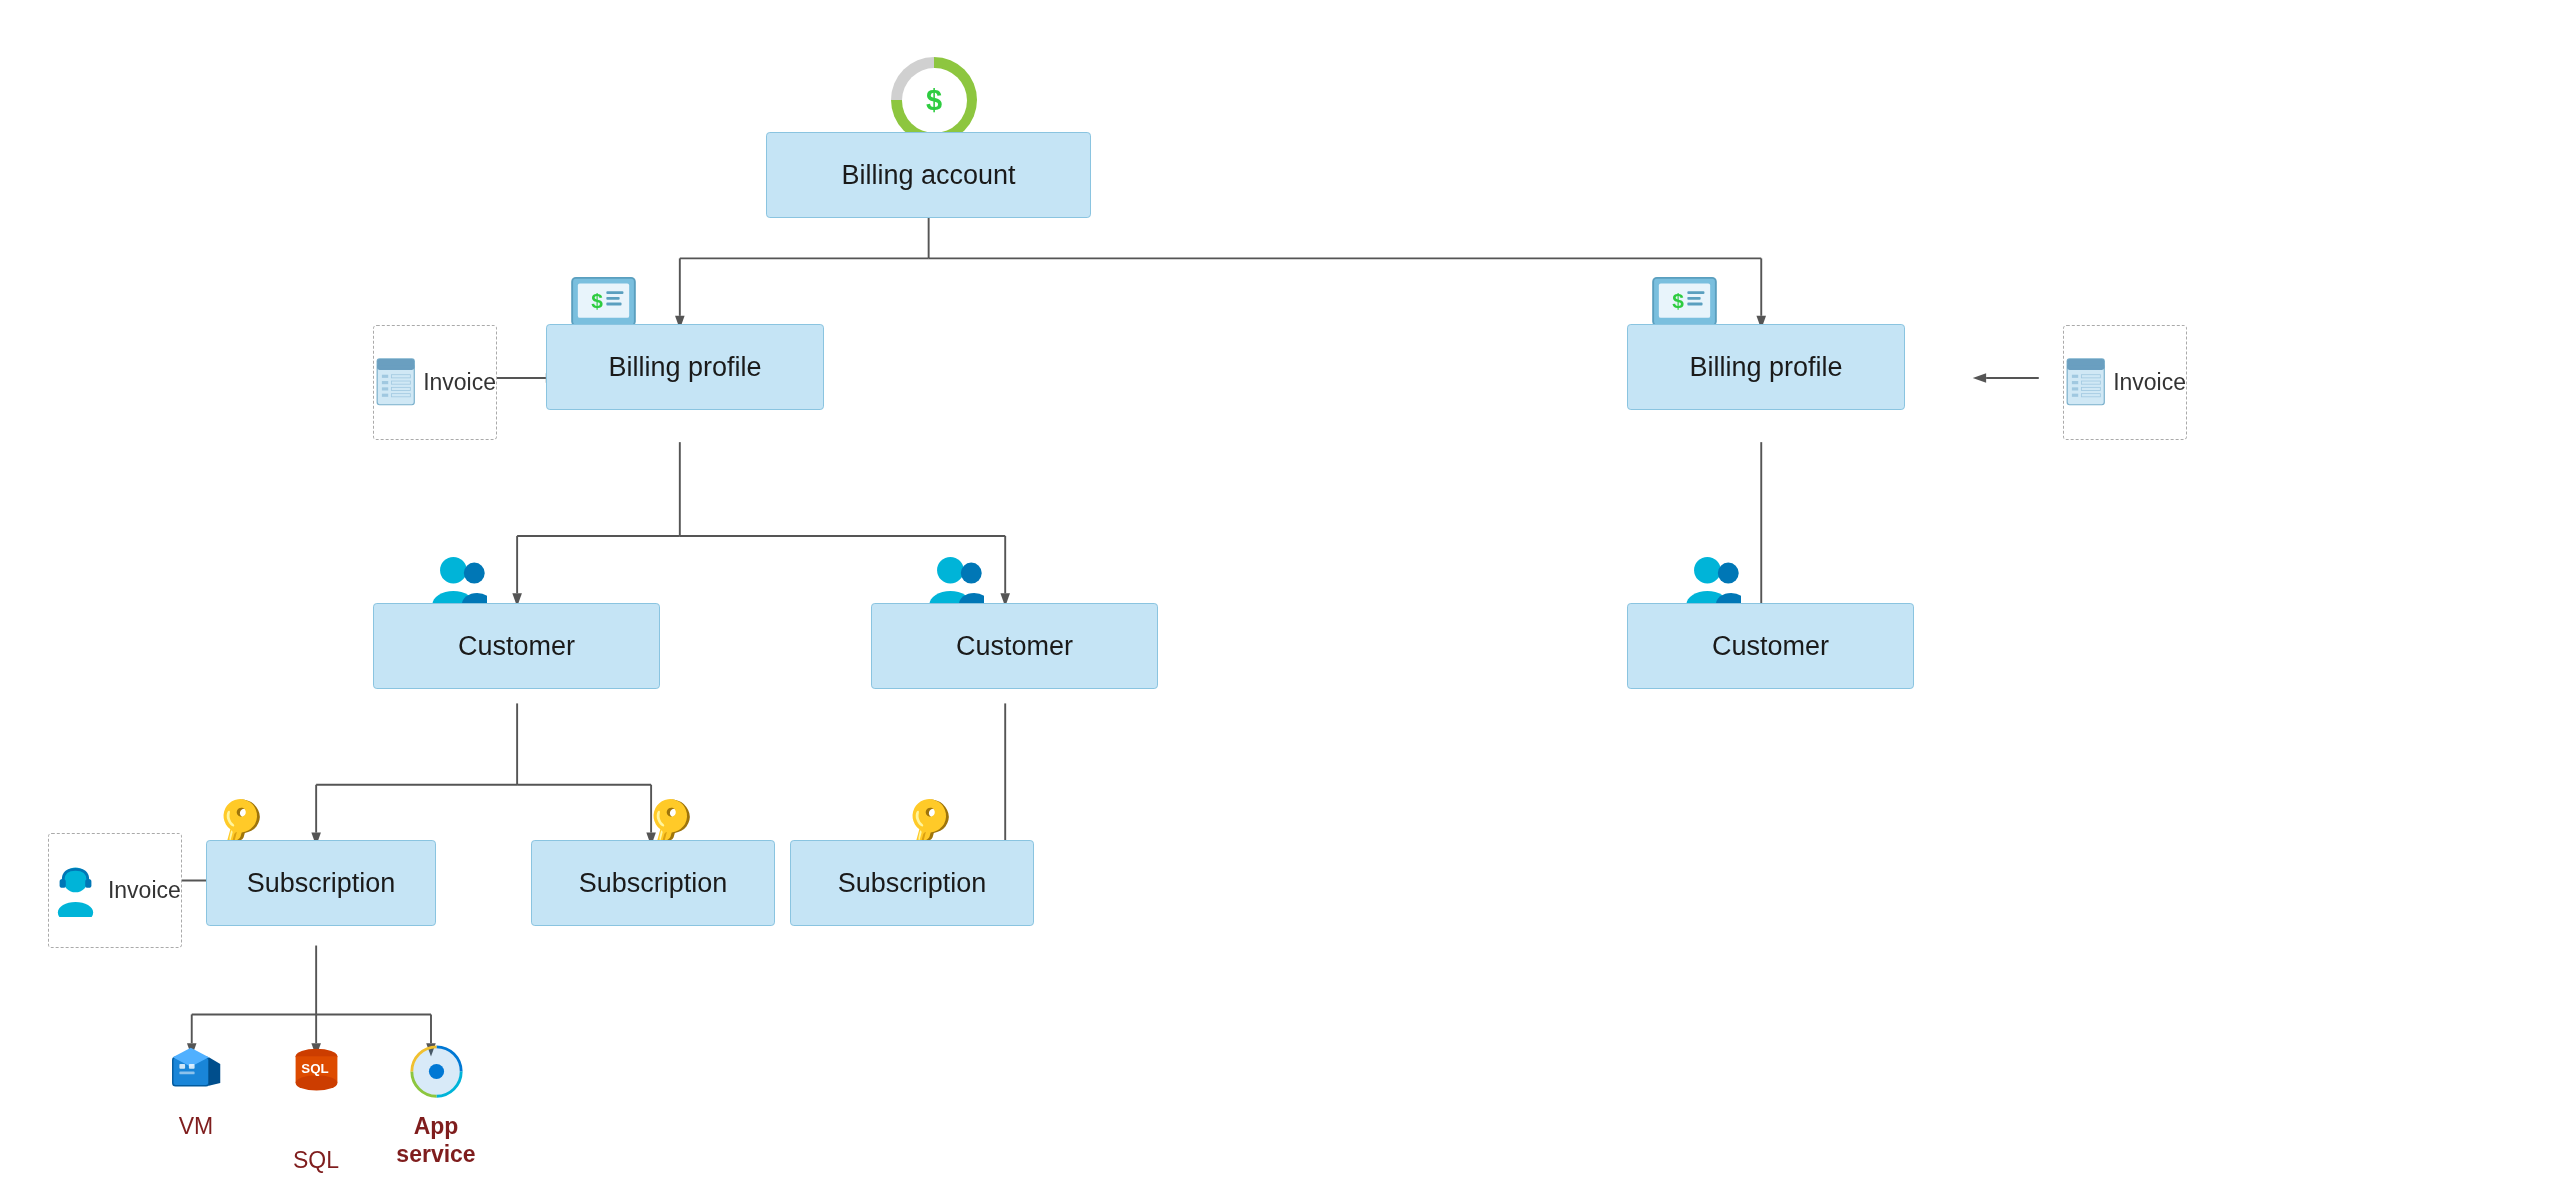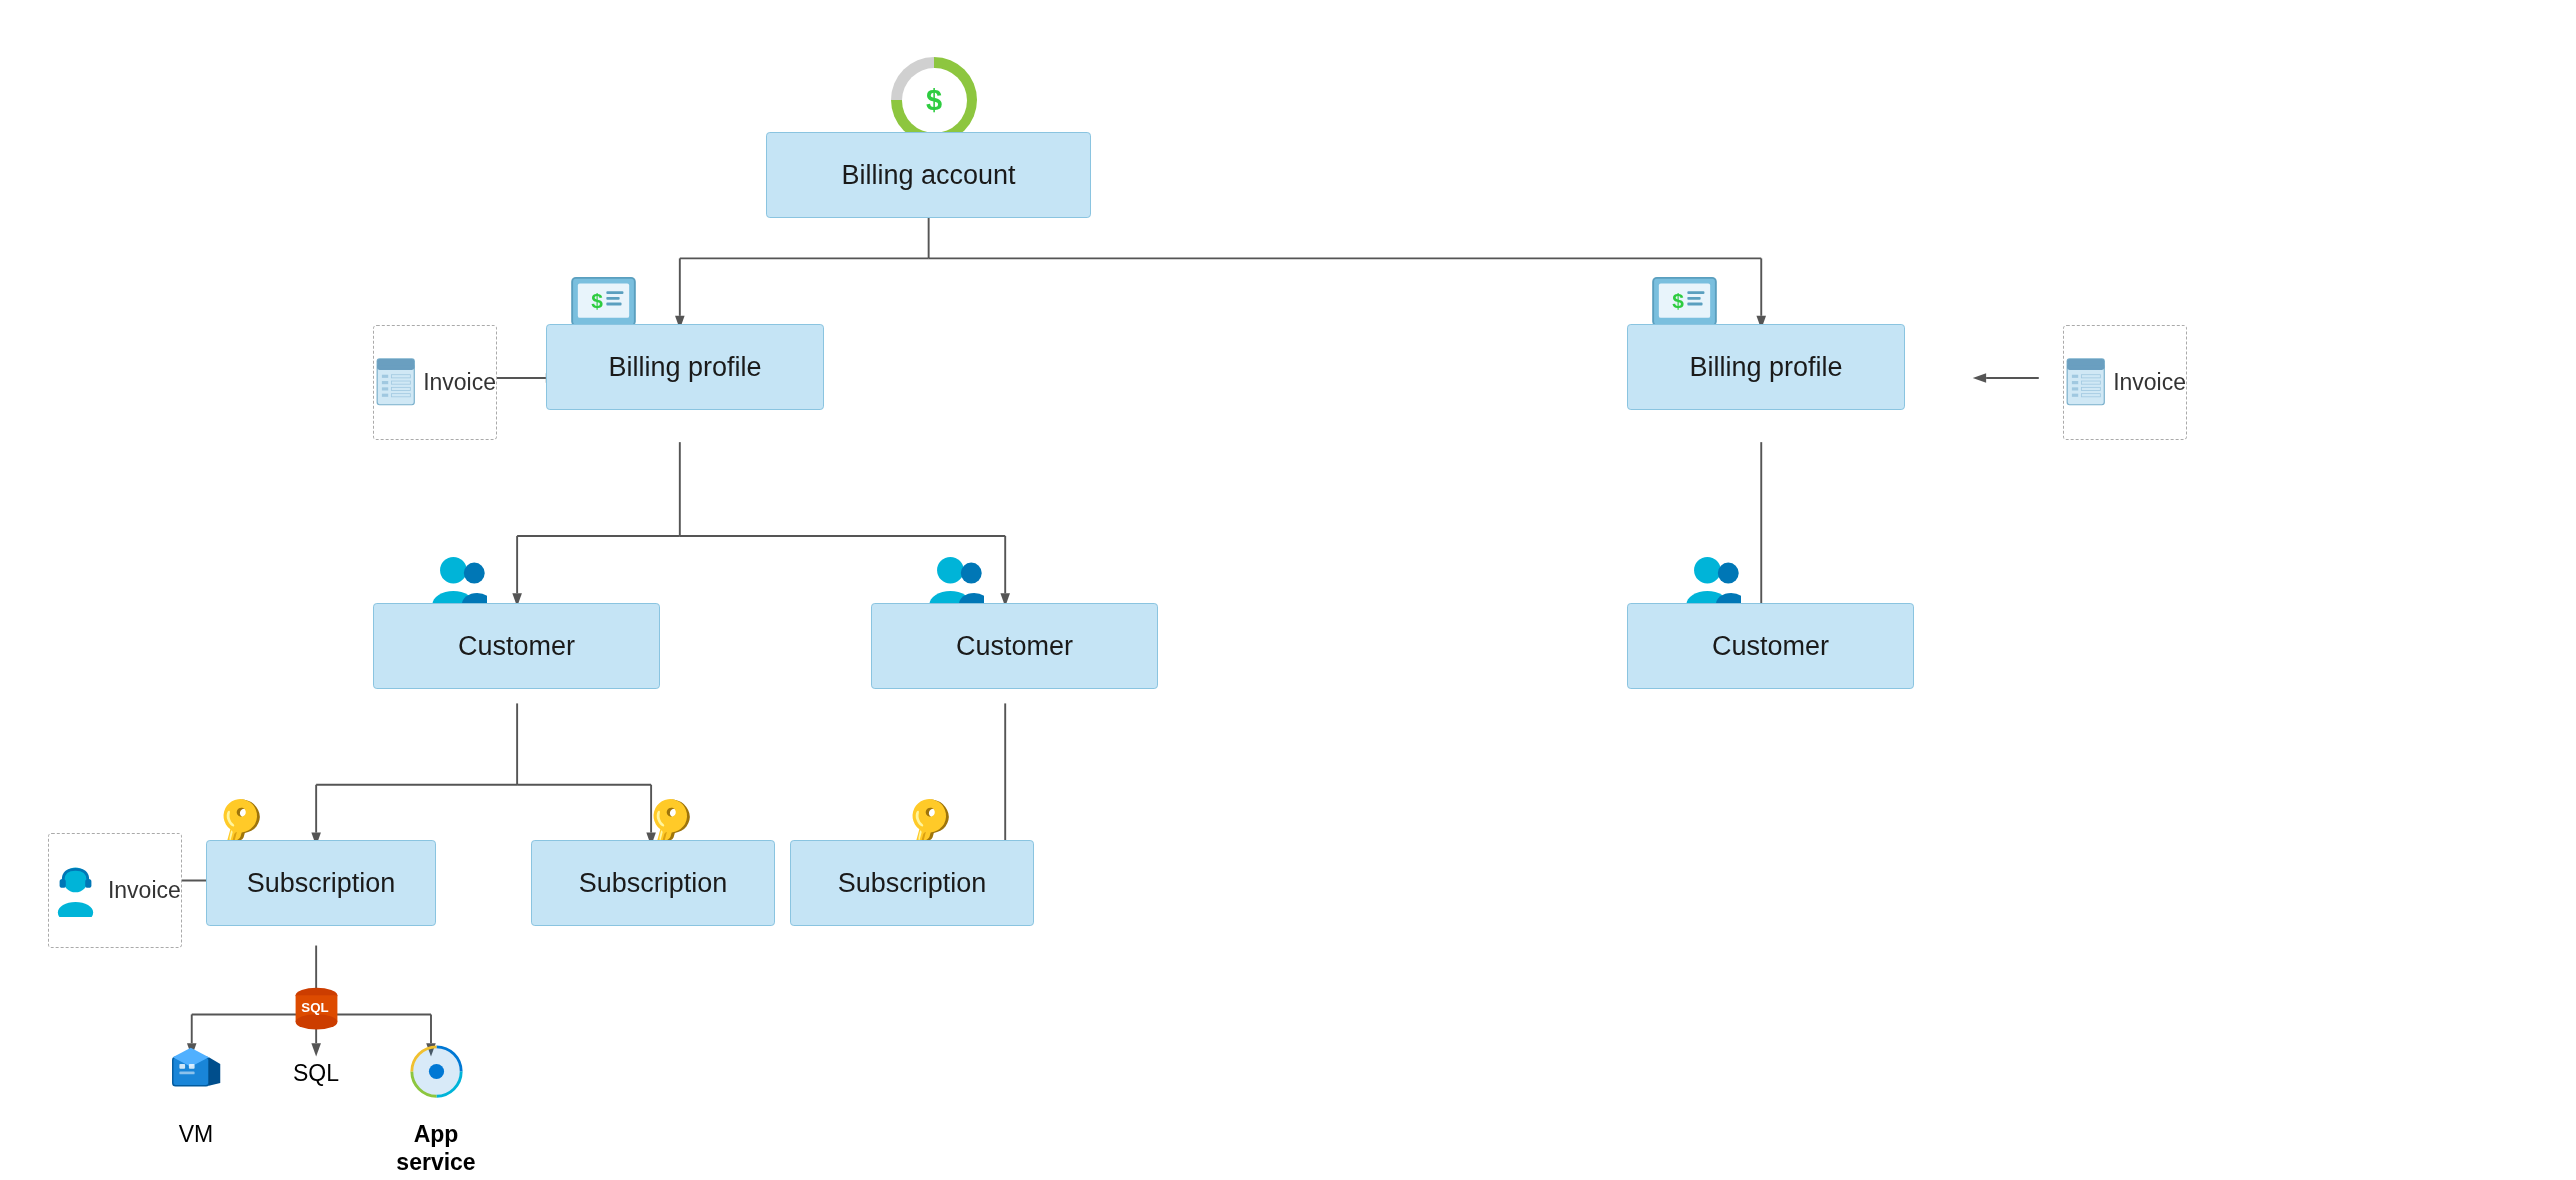--- a/index.html
+++ b/index.html
@@ -50,22 +50,22 @@
     }
     .icon-container {
       position: absolute;
       display: flex;
       flex-direction: column;
       align-items: center;
       justify-content: center;
     }
     .icon-label {
       font-size: 23px;
-      color: #000000;
-      margin-top: 21px;
+      color: #7f1d1d;
+      margin-top: 13px;
       text-align: center;
     }
 
     
     .billing-account-icon {
       width: 86px;
       height: 86px;
       position: relative;
     }
     .billing-account-icon .outer-ring {
@@ -319,21 +319,21 @@
 
       <polygon points="43,15 55,22 55,42 43,45" fill="#004e8c"></polygon>
 
       <rect x="12" y="22" width="6" height="5" rx="1" fill="white" opacity="0.8"></rect>
       <rect x="22" y="22" width="6" height="5" rx="1" fill="white" opacity="0.8"></rect>
       <rect x="12" y="30" width="16" height="3" rx="1" fill="white" opacity="0.5"></rect>
     </svg>
     <span class="icon-label">VM</span>
   </div>
 
-  <div class="icon-container" style="left: 273px; top: 982px; width: 86px; align-items: center;">
+  <div class="icon-container" style="left: 273px; top: 1043px; width: 86px; align-items: center; gap: 34px;">
     <svg viewBox="0 0 60 60" width="57" height="57">
 
       <ellipse cx="30" cy="14" rx="22" ry="8" fill="#cc3d00"></ellipse>
       <rect x="8" y="14" width="44" height="28" fill="#dd4b00"></rect>
       <ellipse cx="30" cy="42" rx="22" ry="8" fill="#cc3d00"></ellipse>
       <text x="14" y="32" font-size="14" font-weight="bold" fill="white">SQL</text>
     </svg>
     <span class="icon-label">SQL</span>
   </div>
 

